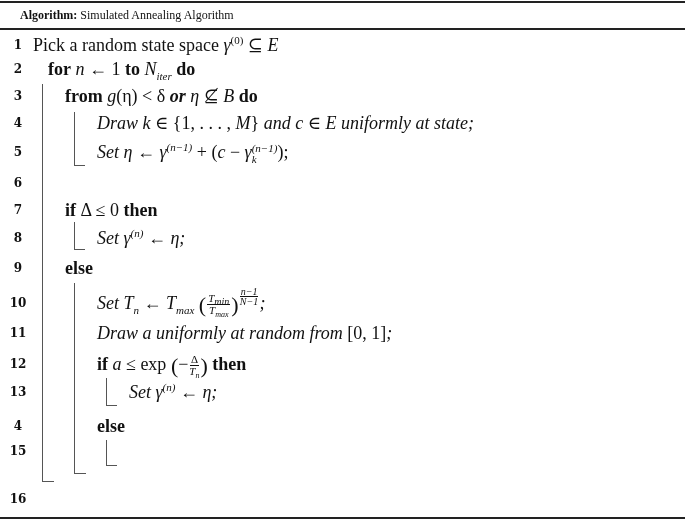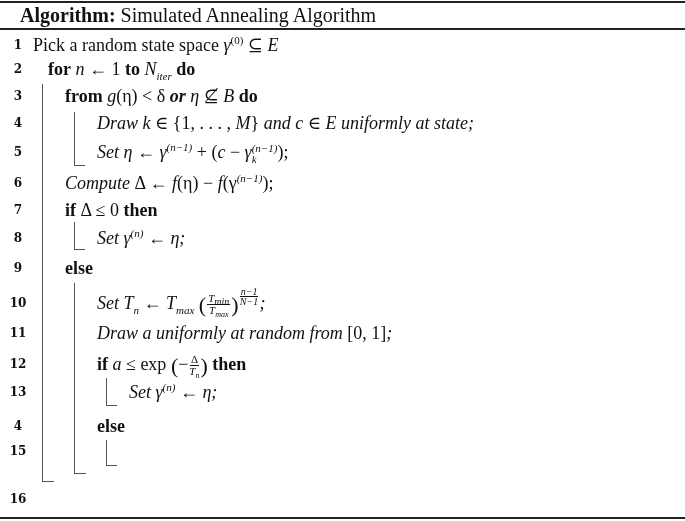--- a/index.html
+++ b/index.html
@@ -2,21 +2,21 @@
 <html><head>
   <meta charset="utf-8">
   <style>
     html, body { margin: 0; padding: 0; background: #ffffff; }
     body { width: 685px; height: 521px; position: relative; overflow: hidden;
            font-family: "DejaVu Serif", "Liberation Serif", serif; color: #111; }
     .rule { position: absolute; left: 0; width: 685px; background: #222; }
     .rule.top { top: 1px; height: 2px; }
     .rule.mid { top: 28px; height: 1.5px; }
     .rule.bot { top: 517px; height: 2px; }
-    .caption { position: absolute; left: 20px; top: 4px; font-size: 20px; line-height: 22px;
+    .caption { position: absolute; left: 20px; top: 4px; font-size: 12px; line-height: 22px;
                font-family: "Liberation Serif", "DejaVu Serif", serif; }
     .caption b { font-weight: bold; }
     .line { position: absolute; left: 0; height: 24px; width: 685px;
             font-family: "Liberation Serif", "DejaVu Serif", serif; font-size: 18px; white-space: nowrap; }
     .num { position: absolute; left: 8px; width: 20px; text-align: center; font-weight: bold;
            font-size: 12px; line-height: 24px; font-family: "DejaVu Serif", serif; }
     .content { position: absolute; top: 0; line-height: 24px; }
     .kw { font-weight: bold; }
     .it { font-style: italic; }
     sup, sub { font-size: 11px; line-height: 0; }
@@ -76,23 +76,20 @@
   <span class="content it" style="left:97px">
     <span>Set </span><span>η</span><span style="font-style:normal"> ← </span><span>γ</span><sup>(n−1)</sup><span style="font-style:normal"> + (</span><span>c</span><span style="font-style:normal"> − </span><span>γ</span><span style="display:inline-flex;flex-direction:column;vertical-align:middle;font-size:11px;line-height:11px;">
         <span>(n−1)</span>
         <span>k</span>
       </span><span style="font-style:normal">);</span>
   </span>
 </div>
 
 <div class="line" style="top:171px">
   <span class="num">6</span>
-  <span class="content it" style="left:65px">
-    <span>Compute </span><span style="font-style:normal">Δ ← </span><span>f</span><span style="font-style:normal">(η) − </span><span>f</span><span style="font-style:normal">(γ</span><sup>(n−1)</sup><span style="font-style:normal">);</span>
-  </span>
 </div>
 
 <div class="line" style="top:198px">
   <span class="num">7</span>
   <span class="content" style="left:65px">
     <span class="kw">if</span>
     <span>Δ ≤ 0</span>
     <span class="kw">then</span>
   </span>
 </div>

